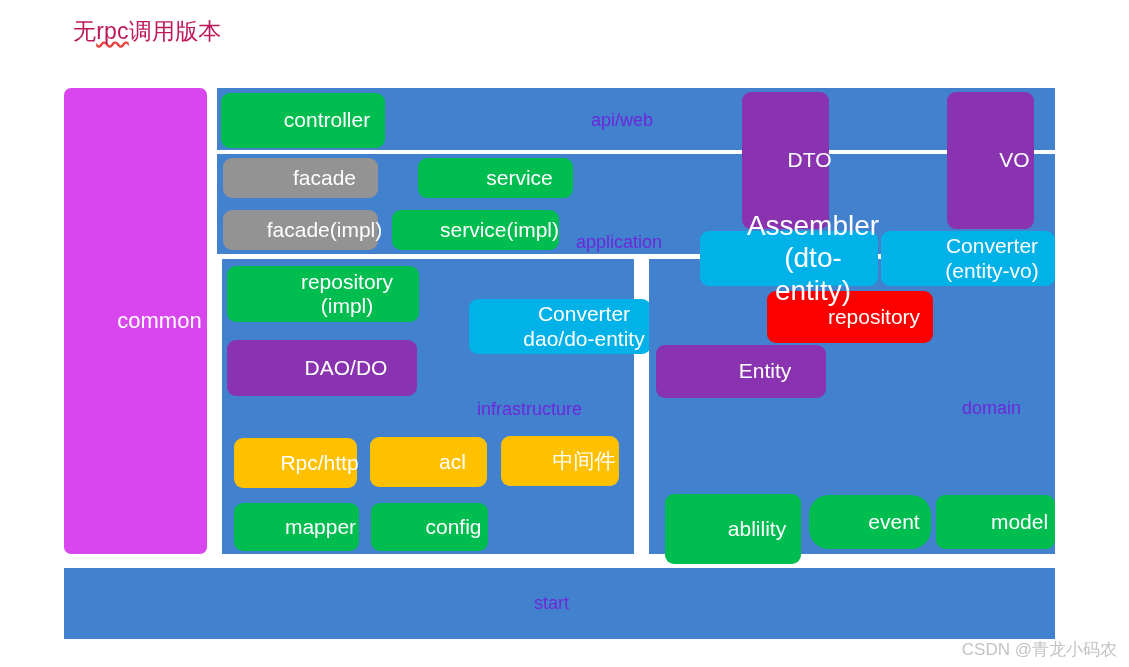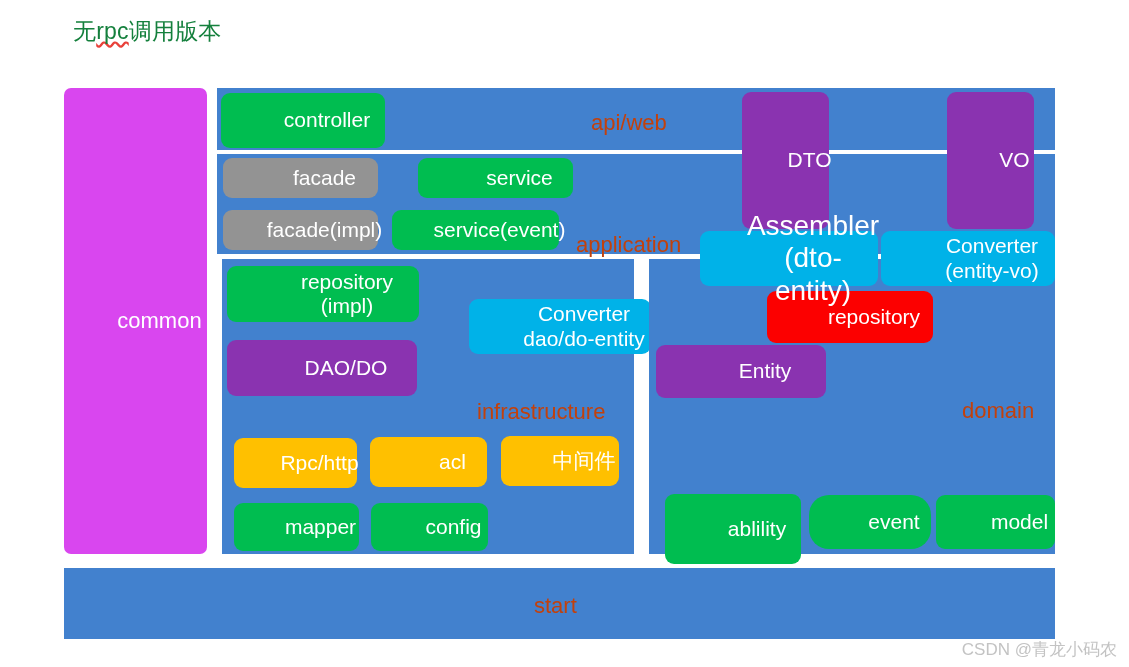--- a/index.html
+++ b/index.html
@@ -14,21 +14,21 @@
     font-family: "Liberation Sans", "DejaVu Sans", sans-serif;
     overflow: hidden;
   }
 
   
   #diagram-title {
     position: absolute;
     left: 73px;
     top: 16px;
     font-size: 23px;
-    color: #15803d;
+    color: #be185d;
     letter-spacing: 0.2px;
     white-space: pre;
   }
   .squig {
     text-decoration: underline wavy #e8413a;
     text-decoration-skip-ink: none;
     text-underline-offset: 2px;
   }
 
   
@@ -57,22 +57,22 @@
   .cyan   { background: #00b2e8; }
   .yellow { background: #ffc000; }
   .red    { background: #fc0000; }
   .navy   {
     background: #d946ef;
     border-radius: 7px;
   }
 
   .panel-label {
     position: absolute;
-    color: #c2410c;
-    font-size: 22px;
+    color: #6d28d9;
+    font-size: 18px;
     white-space: pre;
   }
 
   
   #watermark {
     position: absolute;
     right: 12px;
     bottom: 6px;
     color: #c3c3c3;
     font-size: 17px;
@@ -90,21 +90,21 @@
 
 <div class="panel" style="left:217px; top:88px; width:838px; height:62px;"></div>
 <div class="panel-label" style="left:591px; top:110px;">api/web</div>
 <div class="box green" style="left:221px; top:93px; width:164px; height:55px;">controller</div>
 
 <div class="panel" style="left:217px; top:154px; width:838px; height:100px;"></div>
 <div class="panel-label" style="left:576px; top:196px;margin-top:36px;">application</div>
 <div class="box gray" style="left:223px; top:158px; width:155px; height:40px;">facade</div>
 <div class="box green" style="left:394px; top:158px; width:155px; height:40px;margin-left:24px;">service</div>
 <div class="box gray" style="left:223px; top:210px; width:155px; height:40px;">facade(impl)</div>
-<div class="box green" style="left:392px; top:210px; width:167px; height:40px;">service(event)</div>
+<div class="box green" style="left:392px; top:210px; width:167px; height:40px;">service(impl)</div>
 
 <div class="panel" style="left:222px; top:259px; width:412px; height:295px;"></div>
 <div class="panel-label" style="left:477px; top:399px;">infrastructure</div>
 <div class="box green" style="left:227px; top:266px; width:192px; height:56px; font-size:21px;">repository
 (impl)</div>
 <div class="box cyan" style="left:469px; top:299px; width:182px; height:55px; font-size:21px;">Converter
 dao/do-entity</div>
 <div class="box purple" style="left:227px; top:340px; width:190px; height:56px;">DAO/DO</div>
 <div class="box yellow" style="left:234px; top:438px; width:123px; height:50px;">Rpc/http</div>
 <div class="box yellow" style="left:370px; top:437px; width:117px; height:50px;">acl</div>

